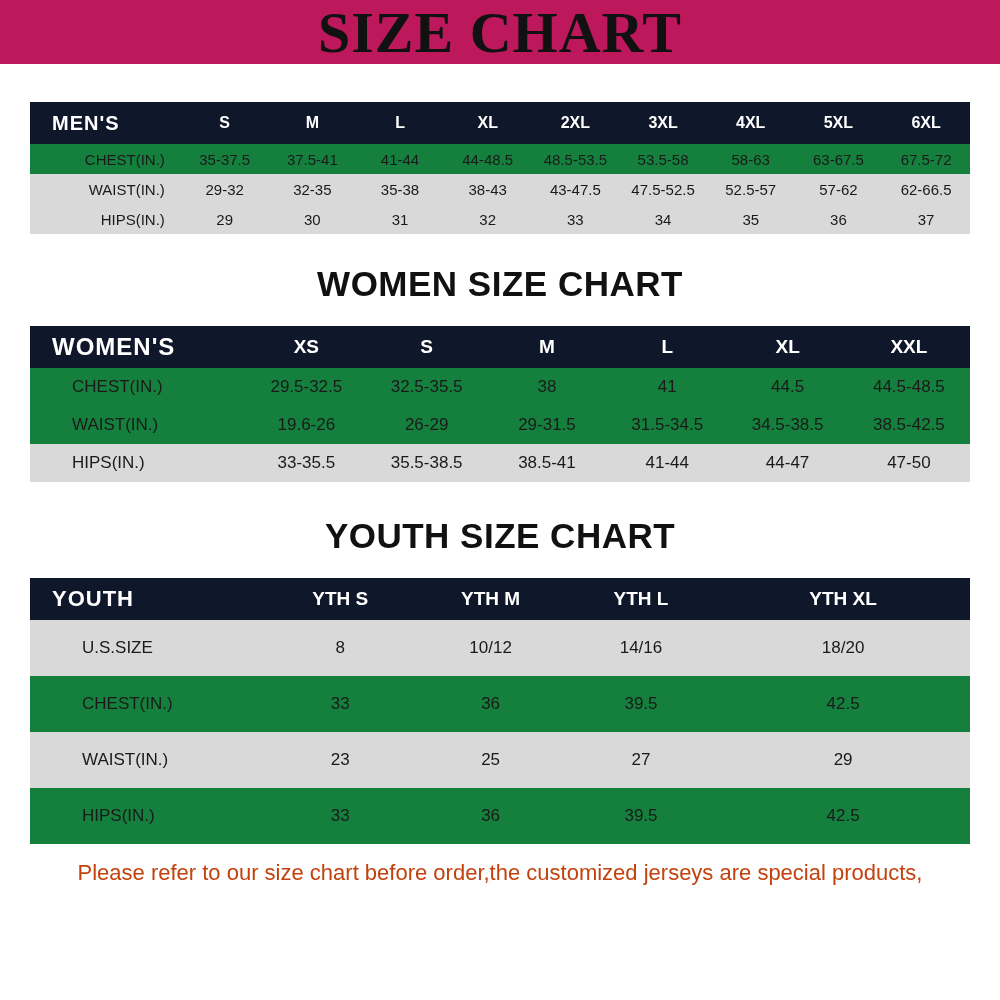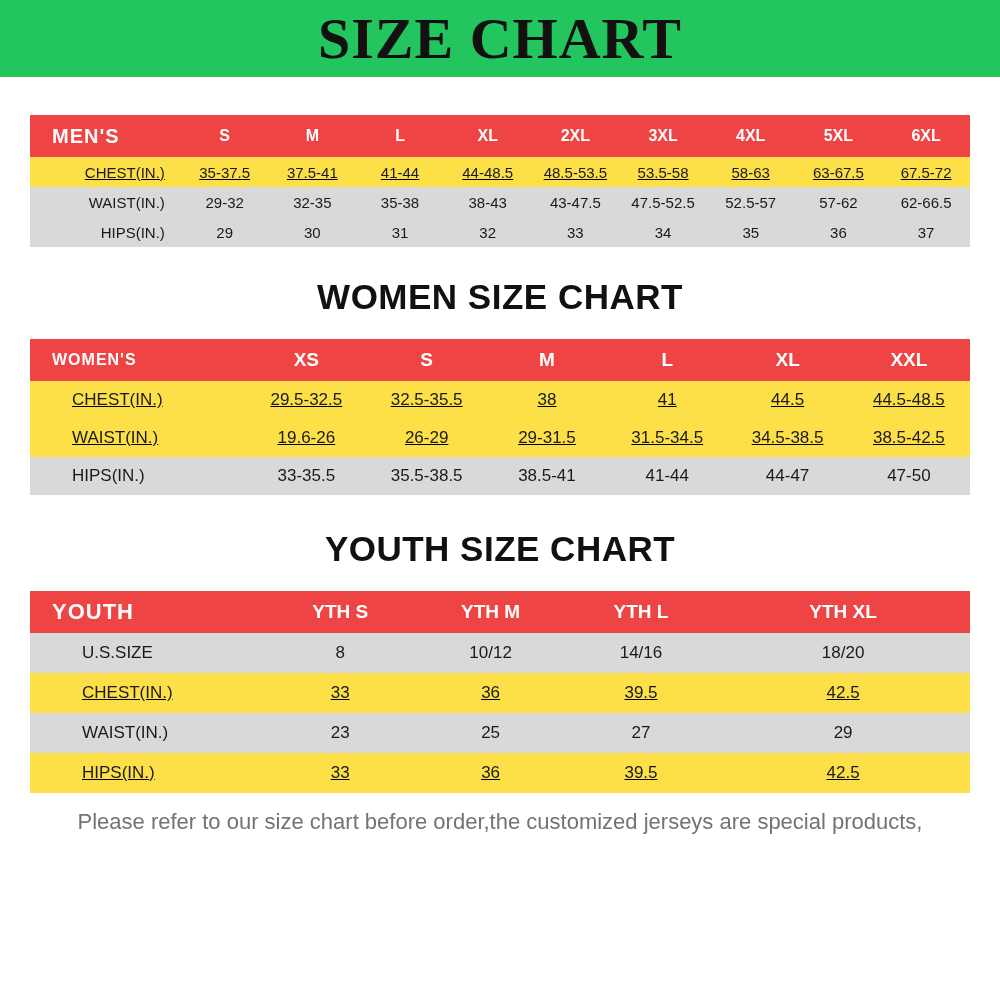--- a/index.html
+++ b/index.html
@@ -9,22 +9,22 @@
     background: #ffffff;
     font-family: "Liberation Sans", sans-serif;
   }
   .page {
     width: 1000px; height: 1000px;
     position: relative;
     background: #ffffff;
     overflow: hidden;
   }
   .banner {
-    background: #22c55e;
-    height: 77px;
+    background: #be185d;
+    height: 64px;
     display: flex;
     align-items: center;
     justify-content: center;
   }
   .banner-title {
     font-family: "Liberation Serif", serif;
     font-weight: bold;
     font-size: 58px;
     letter-spacing: 1px;
     color: #111111;
@@ -48,64 +48,64 @@
   }
   table td, table th {
     text-align: center;
     font-size: 16px;
     color: #1a1a1a;
     font-weight: normal;
     height: 30px;
     padding: 0 2px;
   }
   thead tr {
-    background: #ef4444;
+    background: #0f172a;
   }
   thead th {
     color: #ffffff;
     font-weight: bold;
     font-size: 17px;
     height: 42px;
   }
   thead th.rowhead {
     text-align: left;
     padding-left: 22px;
     letter-spacing: 1px;
     font-size: 19px;
   }
   tbody td.rowhead {
     text-align: right;
     padding-right: 16px;
     font-size: 16px;
     color: #1a1a1a;
   }
   tbody tr.alt { background: #d9d9d9; }
-  tbody tr.plain { background: #fde047; text-decoration: underline; }
+  tbody tr.plain { background: #15803d; }
 
   
   #men-table thead th { font-size: 16px; }
   #men-table thead th.rowhead { font-size: 20px; }
   #men-table tbody td { height: 30px; font-size: 15px; }
   #men-table tbody td.rowhead { font-size: 15px; }
 
   
   #women-table thead th { font-size: 19px; }
-  #women-table thead th.rowhead { font-size: 16px; }
+  #women-table thead th.rowhead { font-size: 24px; }
   #women-table tbody td { height: 38px; font-size: 17px; text-align: center; }
   #women-table tbody td.rowhead { font-size: 17px; text-align: left; padding-left: 42px; }
 
   
   #youth-table thead th { font-size: 19px; }
   #youth-table thead th.rowhead { font-size: 22px; }
-  #youth-table tbody td { height: 40px; font-size: 17px; }
+  #youth-table tbody td { height: 56px; font-size: 17px; }
   #youth-table tbody td.rowhead { font-size: 17px; text-align: left; padding-left: 52px; }
 
   .footer-note {
     padding: 14px 22px 0 22px;
-    color: #737373;
+    color: #c2410c;
     font-size: 22px;
     line-height: 1.35;
     text-align: center;
   }
   .footer-note div { white-space: nowrap; }
   .sp-22 { height: 22px; }
   .sp-16 { height: 16px; }
   .sp-30 { height: 30px; }
   .sp-34 { height: 34px; }
 </style>

